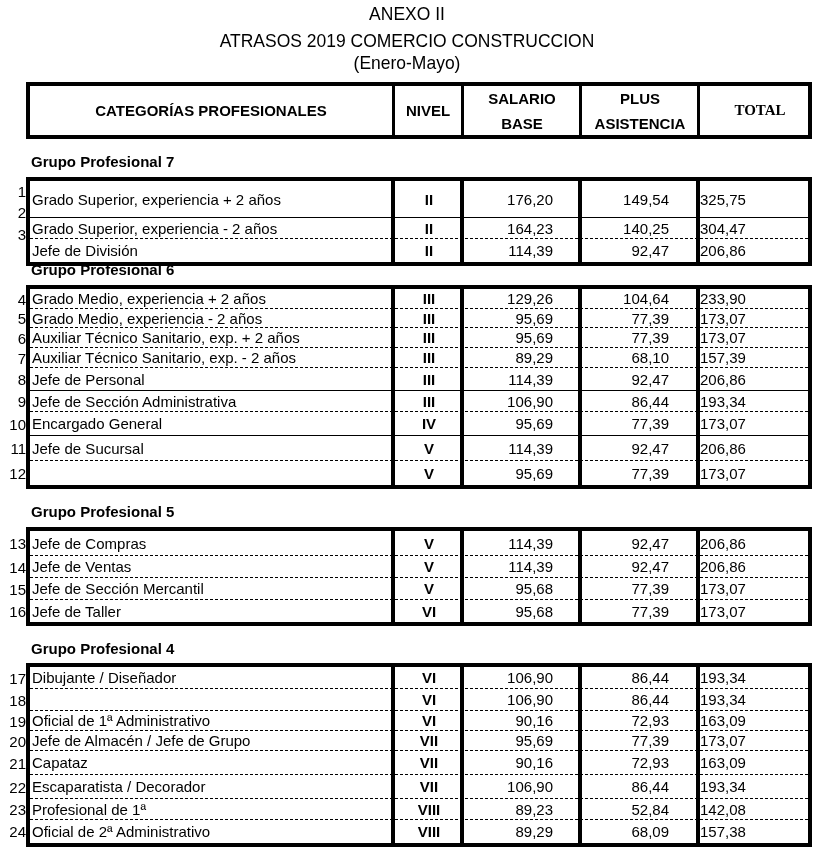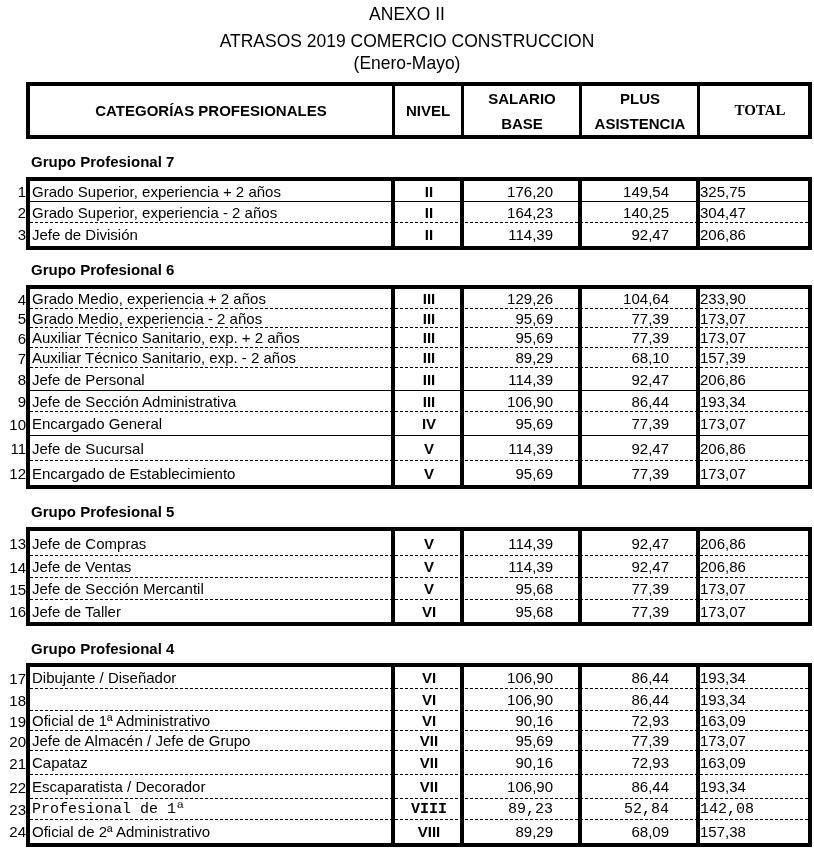--- a/index.html
+++ b/index.html
@@ -82,21 +82,21 @@
   <div class="vline" style="left:667px;"></div>
   <div class="hcell" style="left:670px; width:120px;font-family:Liberation Serif, serif;">TOTAL</div>
 </div>
 
 <div id="groups-container">
     <div class="group-title" style="top: 153px;">Grupo Profesional 7</div>
     <div class="rownum" style="top: 181px; height: 21px;">1</div>
     <div class="rownum" style="top: 202px; height: 21px;">2</div>
     <div class="rownum" style="top: 223px; height: 23px;">3</div>
     <div class="group-box" style="top: 177px;">
-      <div class="row solid" style="height: 21px;">
+      <div class="row solid" style="height: 37px;">
         <div class="cell c-cat">Grado Superior, experiencia + 2 años</div>
         <div class="cell c-niv">II</div>
         <div class="cell c-sal">
           <span>176,20</span>
         </div>
         <div class="cell c-plus">
           <span>149,54</span>
         </div>
         <div class="cell c-tot">
           <span>325,75</span>
@@ -242,21 +242,20 @@
           <span>114,39</span>
         </div>
         <div class="cell c-plus">
           <span>92,47</span>
         </div>
         <div class="cell c-tot">
           <span>206,86</span>
         </div>
       </div>
       <div class="row " style="height: 24px;">
-        <div class="cell c-cat">Encargado de Establecimiento</div>
         <div class="cell c-niv">V</div>
         <div class="cell c-sal">
           <span>95,69</span>
         </div>
         <div class="cell c-plus">
           <span>77,39</span>
         </div>
         <div class="cell c-tot">
           <span>173,07</span>
         </div>
@@ -409,21 +408,21 @@
         <div class="cell c-sal">
           <span>106,90</span>
         </div>
         <div class="cell c-plus">
           <span>86,44</span>
         </div>
         <div class="cell c-tot">
           <span>193,34</span>
         </div>
       </div>
-      <div class="row dash" style="height: 21px; font-family: Liberation Mono, monospace;">
+      <div class="row dash" style="height: 21px;">
         <div class="cell c-cat">Profesional de 1ª</div>
         <div class="cell c-niv">VIII</div>
         <div class="cell c-sal">
           <span>89,23</span>
         </div>
         <div class="cell c-plus">
           <span>52,84</span>
         </div>
         <div class="cell c-tot">
           <span>142,08</span>

